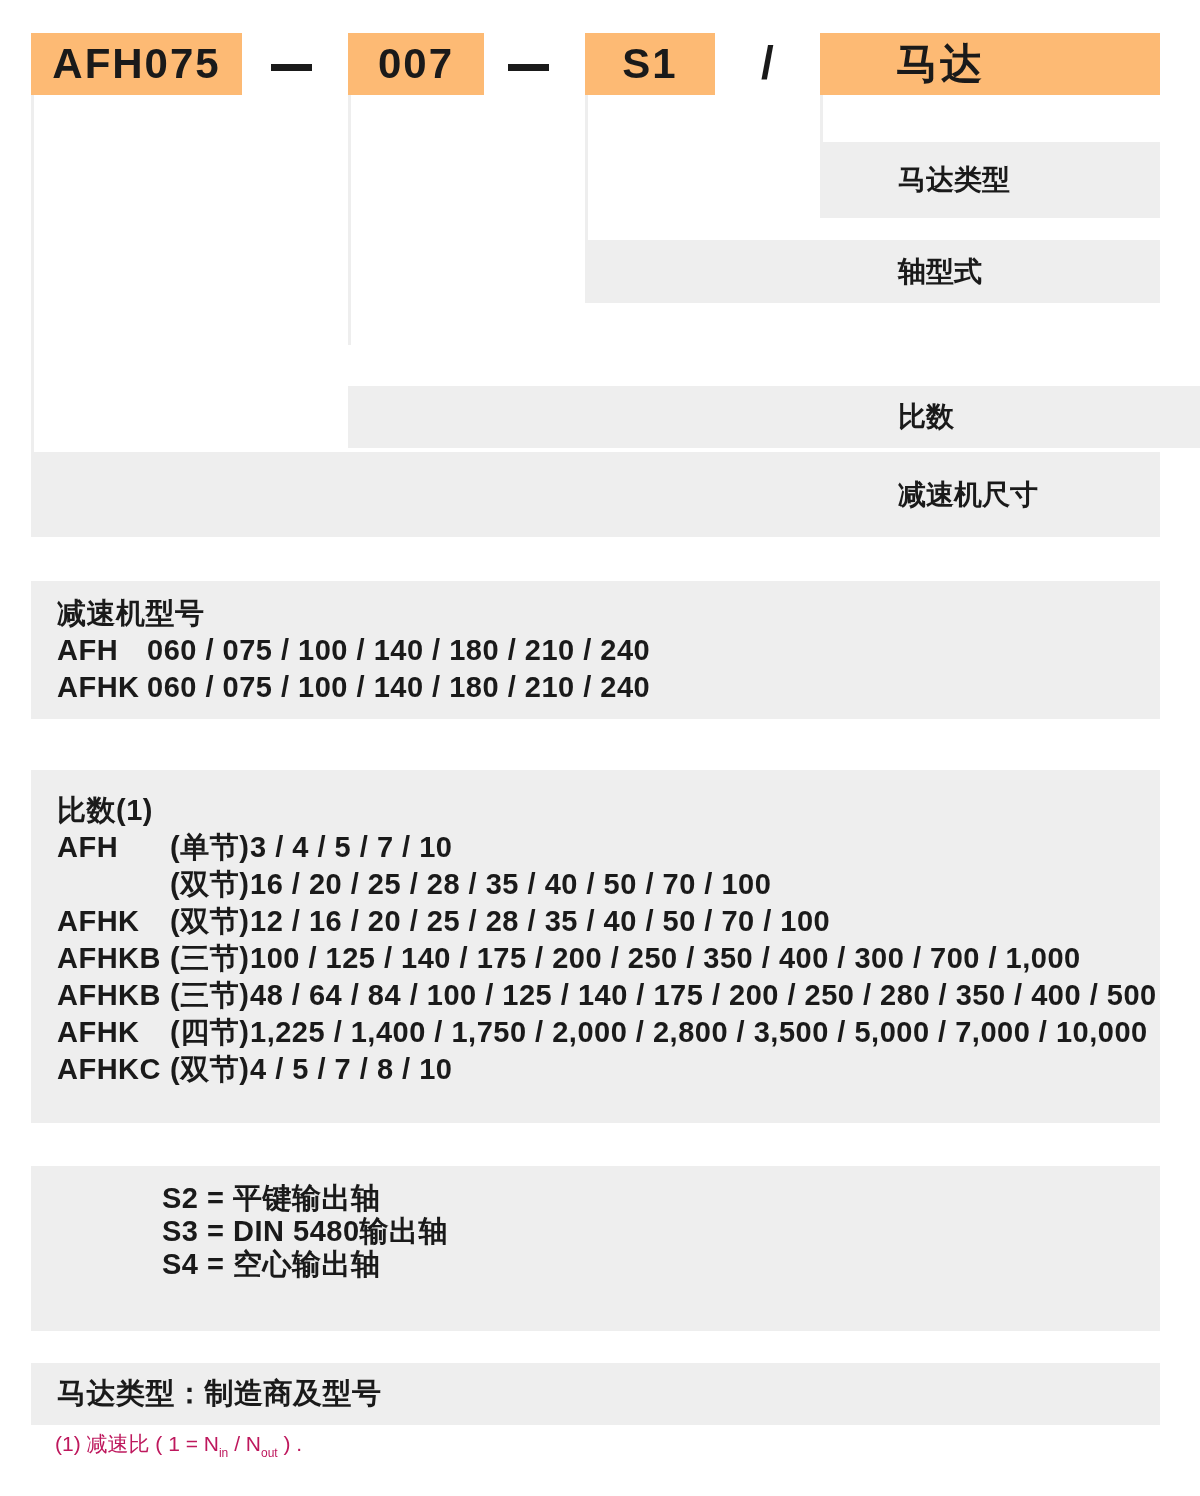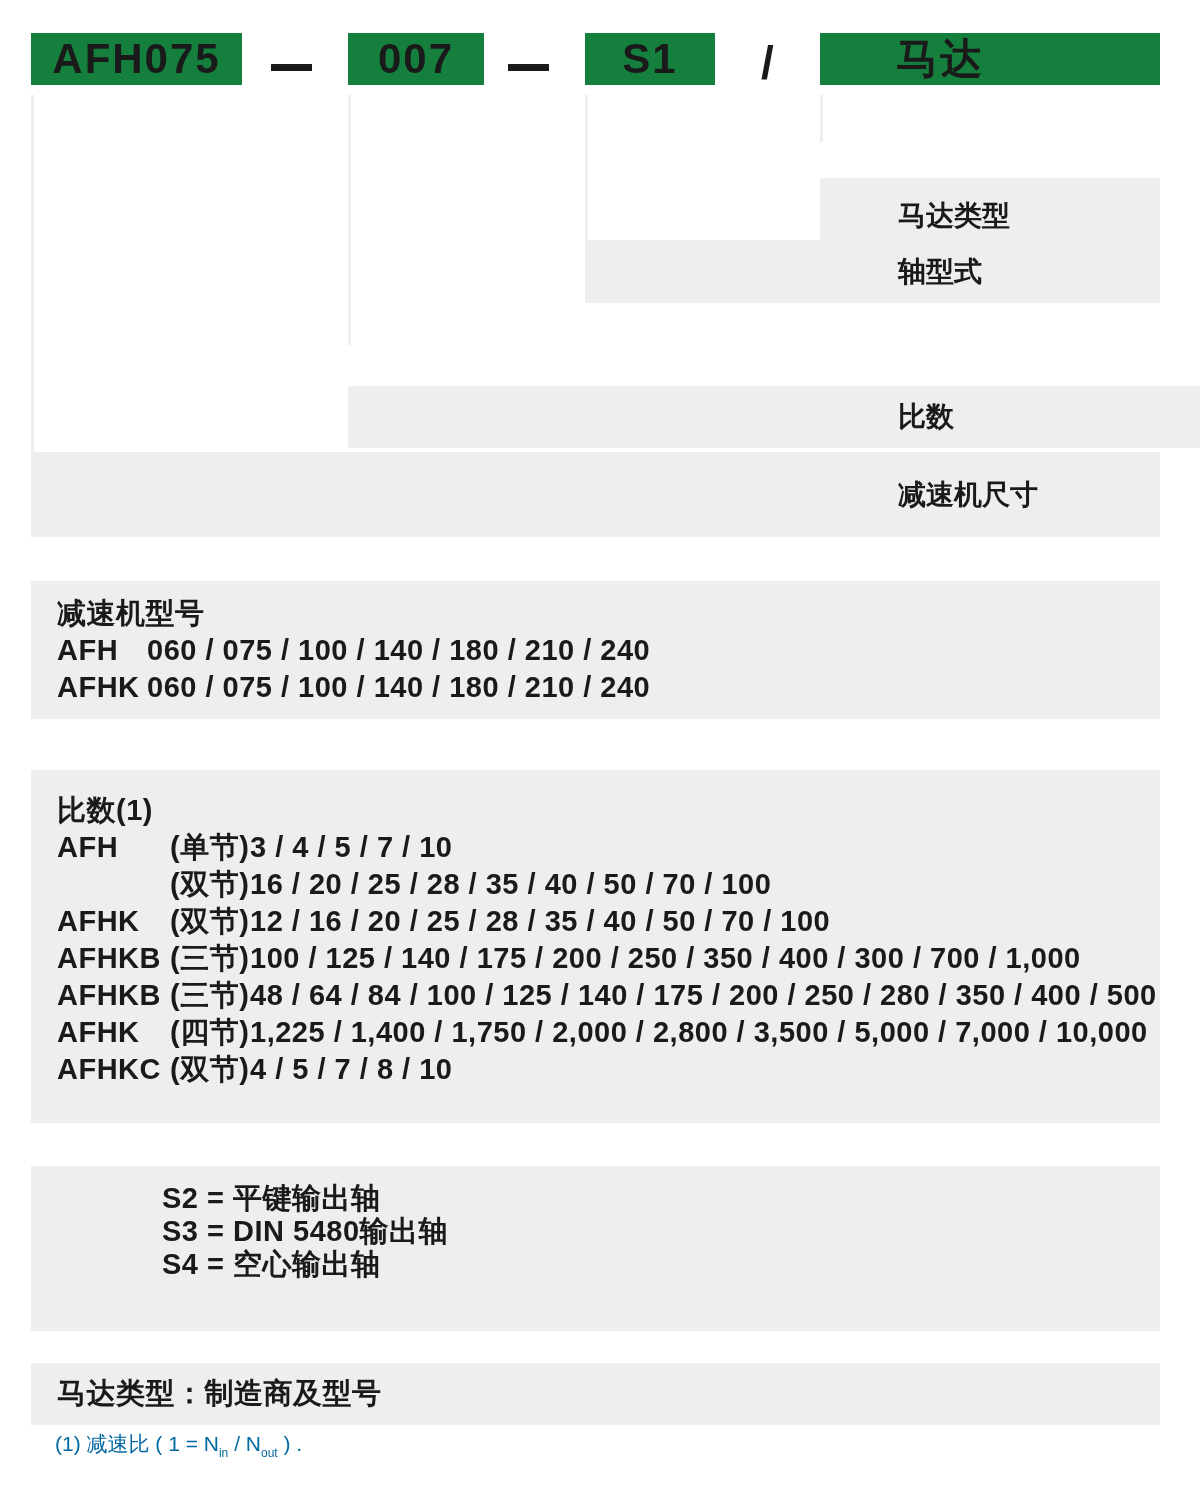--- a/index.html
+++ b/index.html
@@ -9,22 +9,22 @@
     height:1496px;
     background:#ffffff;
     font-family:"Liberation Sans", sans-serif;
     color:#1a1a1a;
     overflow:hidden;
   }
   
   .seg{
     position:absolute;
     top:33px;
-    height:52px;
-    background:#15803d;
+    height:62px;
+    background:#fdba74;
     display:flex;
     align-items:center;
     justify-content:center;
     font-size:42px;
     font-weight:bold;
     letter-spacing:2px;
     white-space:nowrap;
   }
   .seg-size {left:31px;  width:211px;}
   .seg-ratio{left:348px; width:136px;}
@@ -60,21 +60,21 @@
   .lbox{
     position:absolute;
     background:#eeeeee;
     display:flex;
     align-items:center;
     font-size:28px;
     font-weight:bold;
     box-sizing:border-box;
     white-space:nowrap;
   }
-  .lbox-motor  {left:820px; top:142px; width:340px;  height:76px; padding-left:78px;margin-top:36px;}
+  .lbox-motor  {left:820px; top:142px; width:340px;  height:76px; padding-left:78px;}
   .lbox-shaft  {left:585px; top:240px; width:575px;  height:63px; padding-left:313px;}
   .lbox-ratio  {left:348px; top:361px; width:924px;  height:62px; padding-left:550px;margin-top:25px;}
   .lbox-reducer{left:31px;  top:452px; width:1129px; height:85px; padding-left:867px;}
   
   .sec{
     position:absolute;
     left:31px;
     width:1129px;
     background:#eeeeee;
     box-sizing:border-box;
@@ -95,21 +95,21 @@
   .col-shaft{display:inline-block; width:105px;}
   
   .footnote{
     position:absolute;
     left:31px;
     top:1429px;
     padding-left:24px;
     font-size:21px;
     font-weight:normal;
     line-height:30px;
-    color:#0369a1;
+    color:#be185d;
     white-space:nowrap;
   }
   .sub{font-size:12px; position:relative; top:6px;}
 </style>
 </head>
 <body>
 
 <div class="page">
 
   <div>

